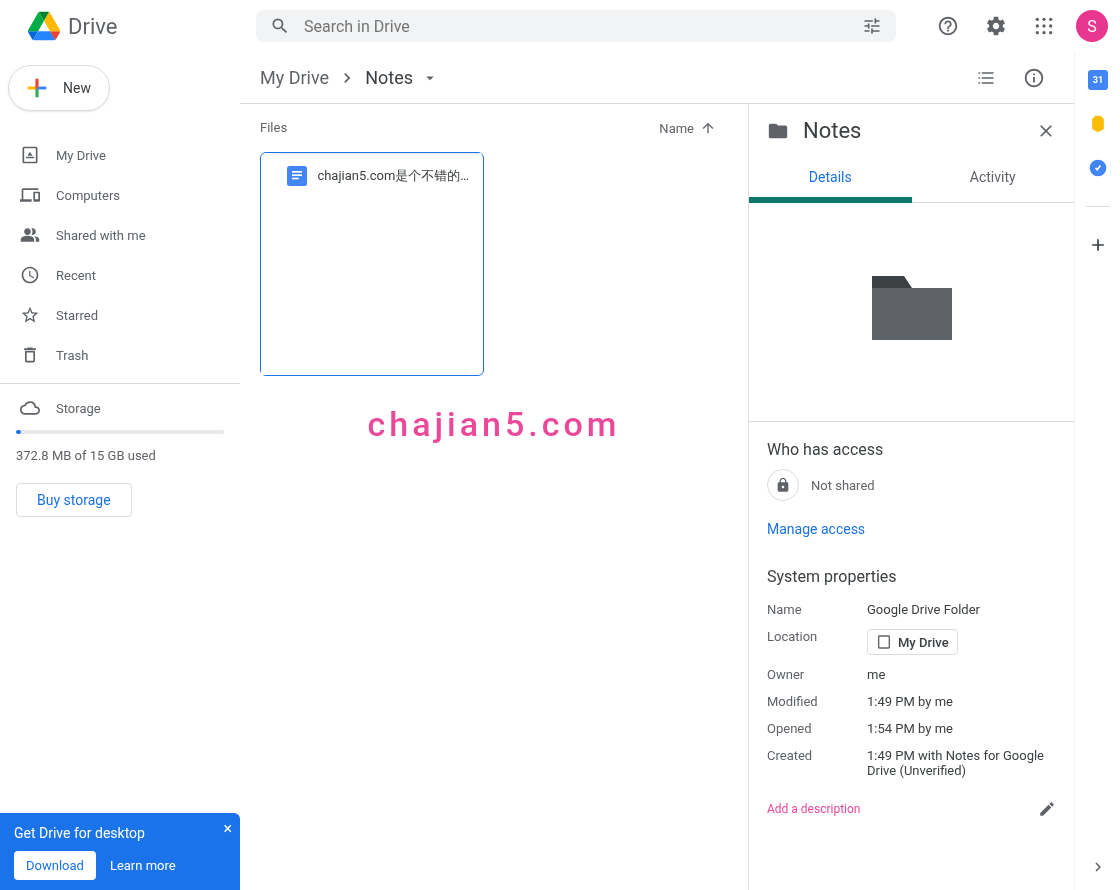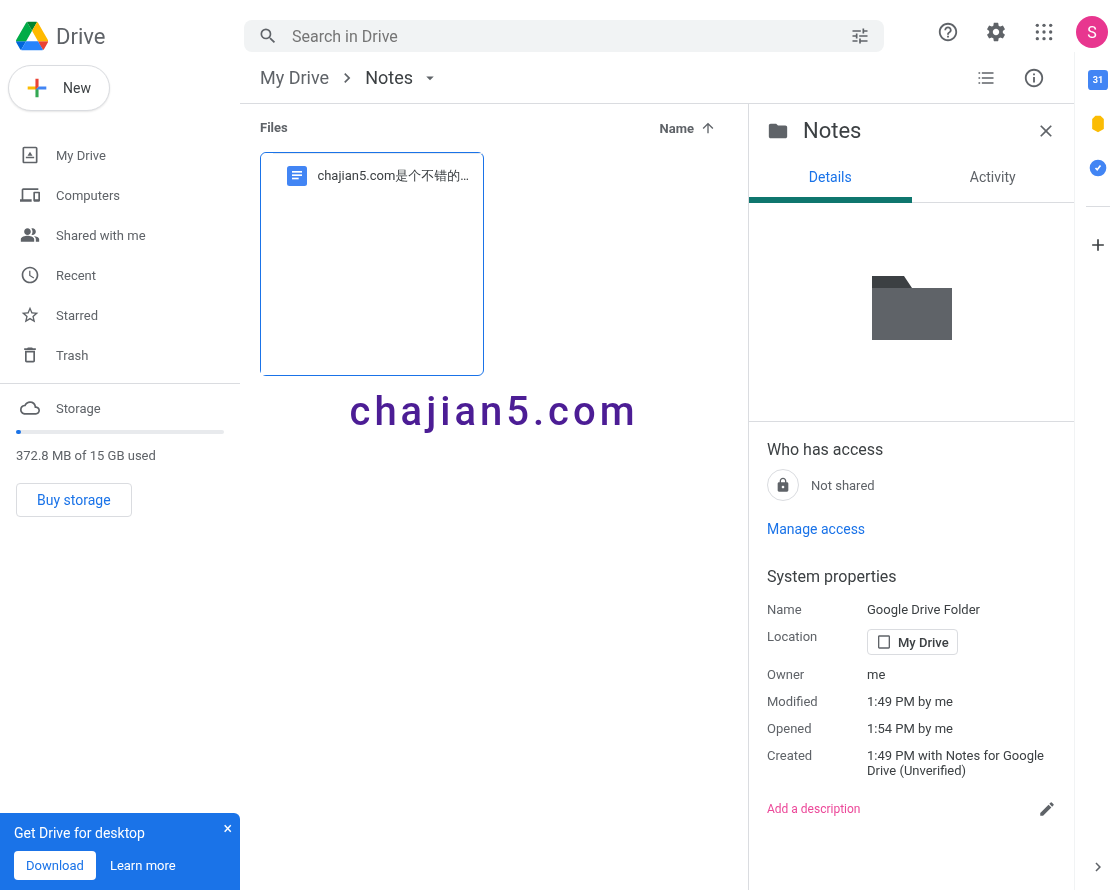--- a/index.html
+++ b/index.html
@@ -1,19 +1,19 @@
 <!DOCTYPE html>
 <html><head>
 <meta charset="utf-8">
 <style>
 * { box-sizing: border-box; margin: 0; padding: 0; font-family: 'Google Sans', Roboto, Arial, sans-serif; }
 body { width: 1120px; height: 890px; overflow: hidden; position: relative; background: #fff; }
 
 
-.header { height: 52px; display: flex; align-items: flex-end; padding: 0 8px 0 16px; }
+.header { height: 52px; display: flex; align-items: center; padding: 0 8px 0 28px; }
 .logo-area { display: flex; align-items: center; width: 228px; gap: 8px; }
 .drive-logo { width: 32px; height: 32px; }
 .logo-text { font-size: 22px; color: #5f6368; }
 .search-bar { flex: 1; max-width: 640px; height: 32px; background: #f1f3f4; border-radius: 8px; display: flex; align-items: center; padding: 0 14px; gap: 14px; }
 .search-bar input { flex: 1; border: none; background: transparent; font-size: 16px; color: #5f6368; outline: none; }
 .header-right { display: flex; align-items: center; gap: 8px; margin-left: auto; padding-right: 4px; }
 .hdr-icon { width: 40px; height: 40px; display: flex; align-items: center; justify-content: center; color: #5f6368; cursor: pointer; border-radius: 50%; }
 .avatar { width: 32px; height: 32px; border-radius: 50%; background: #e8368f; color: #fff; display: flex; align-items: center; justify-content: center; font-size: 16px; margin-left: 4px; cursor: pointer; }
 
 
@@ -33,28 +33,28 @@
 
 .main { position: absolute; left: 240px; top: 52px; right: 46px; bottom: 0; }
 .toolbar { height: 52px; display: flex; align-items: center; padding: 0 20px; gap: 8px; border-bottom: 1px solid #dadce0; }
 .crumb { font-size: 18px; color: #5f6368; cursor: pointer; }
 .crumb.active { color: #3c4043; }
 .toolbar-right { margin-left: auto; display: flex; gap: 8px; }
 .tb-icon { width: 40px; height: 40px; display: flex; align-items: center; justify-content: center; color: #5f6368; cursor: pointer; }
 
 .content-wrap { display: flex; height: calc(100% - 52px); }
 .file-area { flex: 1; padding: 12px 20px; position: relative; }
-.col-hdr { display: flex; font-size: 13px; color: #5f6368; font-weight: 700; padding: 4px 0 16px; }
+.col-hdr { display: flex; font-size: 13px; color: #5f6368; font-weight: 400; padding: 4px 0 16px; }
 .col-hdr .left { flex: 0 0 auto; }
 .col-hdr .right { margin-left: auto; display: flex; align-items: center; gap: 6px; padding-right: 12px; }
 .file-card { width: 224px; height: 224px; border: 1px solid #1a73e8; border-radius: 6px; display: flex; cursor: pointer; }
 .file-thumb { flex: 1; background: #fff; border-radius: 6px 6px 0 0; }
 .file-label { height: 44px; display: flex; align-items: center; gap: 10px; padding: 0 14px; border-top: 1px solid #e8eaed; }
 .file-label span { font-size: 13px; color: #3c4043; white-space: nowrap; overflow: hidden; text-overflow: ellipsis; }
-.watermark { position: absolute; top: 284px; left: 50%; transform: translateX(-50%); font-size: 40px; color: #4c1d95; letter-spacing: 4px; pointer-events: none; font-weight: 500; }
+.watermark { position: absolute; top: 300px; left: 50%; transform: translateX(-50%); font-size: 34px; color: #ec4899; letter-spacing: 4px; pointer-events: none; font-weight: 500; }
 
 
 .details { width: 326px; border-left: 1px solid #dadce0; display: flex; flex-direction: column; overflow-y: auto; }
 .details-hdr { display: flex; align-items: center; gap: 14px; padding: 14px 18px; }
 .details-title { font-size: 22px; color: #3c4043; flex: 1; }
 .tabs { display: flex; border-bottom: 1px solid #dadce0; }
 .tab { flex: 1; text-align: center; padding: 12px 0; font-size: 14px; color: #5f6368; cursor: pointer; }
 .tab.active { color: #1a73e8; border-bottom: 6px solid #0f766e; margin-bottom: -1px; }
 .folder-big { height: 210px; display: flex; align-items: center; justify-content: center; }
 .section-hdr { font-size: 16px; color: #3c4043; padding: 14px 18px 10px; }

